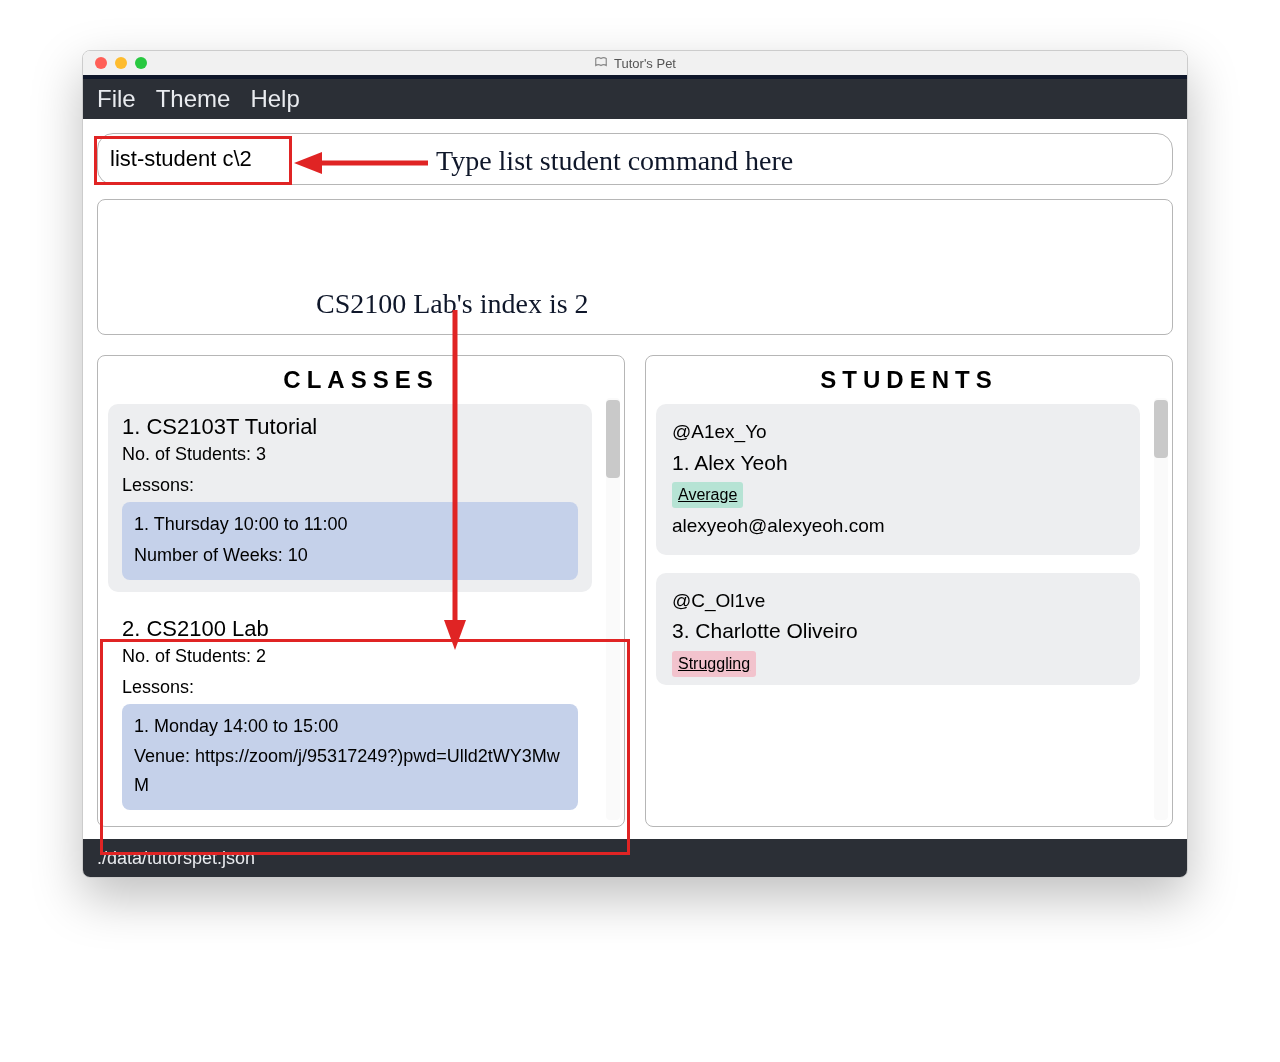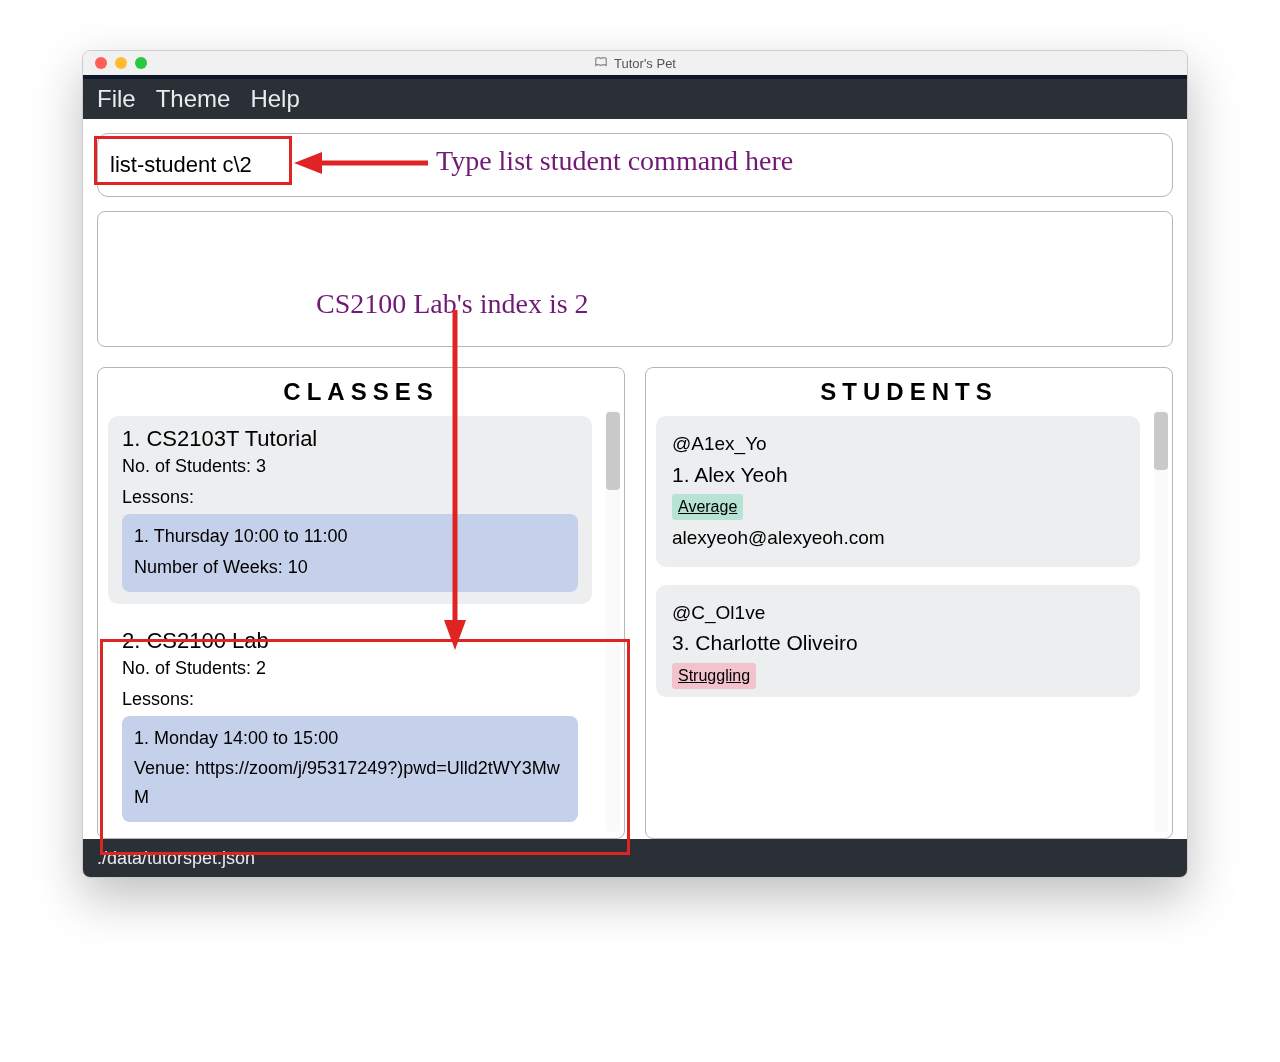--- a/index.html
+++ b/index.html
@@ -60,24 +60,24 @@
   display: flex;
   gap: 20px;
 }
 .menubar span { cursor: pointer; }
 .content {
   background: #fff;
   padding: 14px 14px 0 14px;
 }
 .cmd-input-wrap {
   border: 1px solid #b6b6b6;
-  border-radius: 11px;
+  border-radius: 16px;
   padding: 6px 12px;
   font-size: 22px;
-  height: 64px;
+  height: 52px;
   display: flex;
   align-items: center;
 }
 .cmd-input {
   border: none;
   outline: none;
   width: 100%;
   font-size: 22px;
   font-family: inherit;
 }
@@ -85,21 +85,21 @@
   margin-top: 14px;
   border: 1px solid #b6b6b6;
   border-radius: 8px;
   background: #fff;
   height: 136px;
 }
 .panels {
   display: flex;
   gap: 20px;
   margin-top: 20px;
-  padding-bottom: 0;
+  padding-bottom: 12px;
 }
 .panel {
   flex: 1;
   border: 1px solid #b6b6b6;
   border-radius: 8px;
   padding: 10px 10px 0 10px;
   position: relative;
   overflow: hidden;
   height: 472px;
 }
@@ -174,21 +174,21 @@
   align-items: center;
 }
 
 .anno-box1 {
   position: absolute;
   border: 3px solid #e02424;
   pointer-events: none;
 }
 .anno-text {
   position: absolute;
-  color: #701a75;
+  color: #0f172a;
   font-size: 28px;
   font-family: Georgia, serif;
   pointer-events: none;
 }
 .anno-arrow { position: absolute; pointer-events: none; }
 </style>
 </head>
 <body>
 
 <div class="window">

